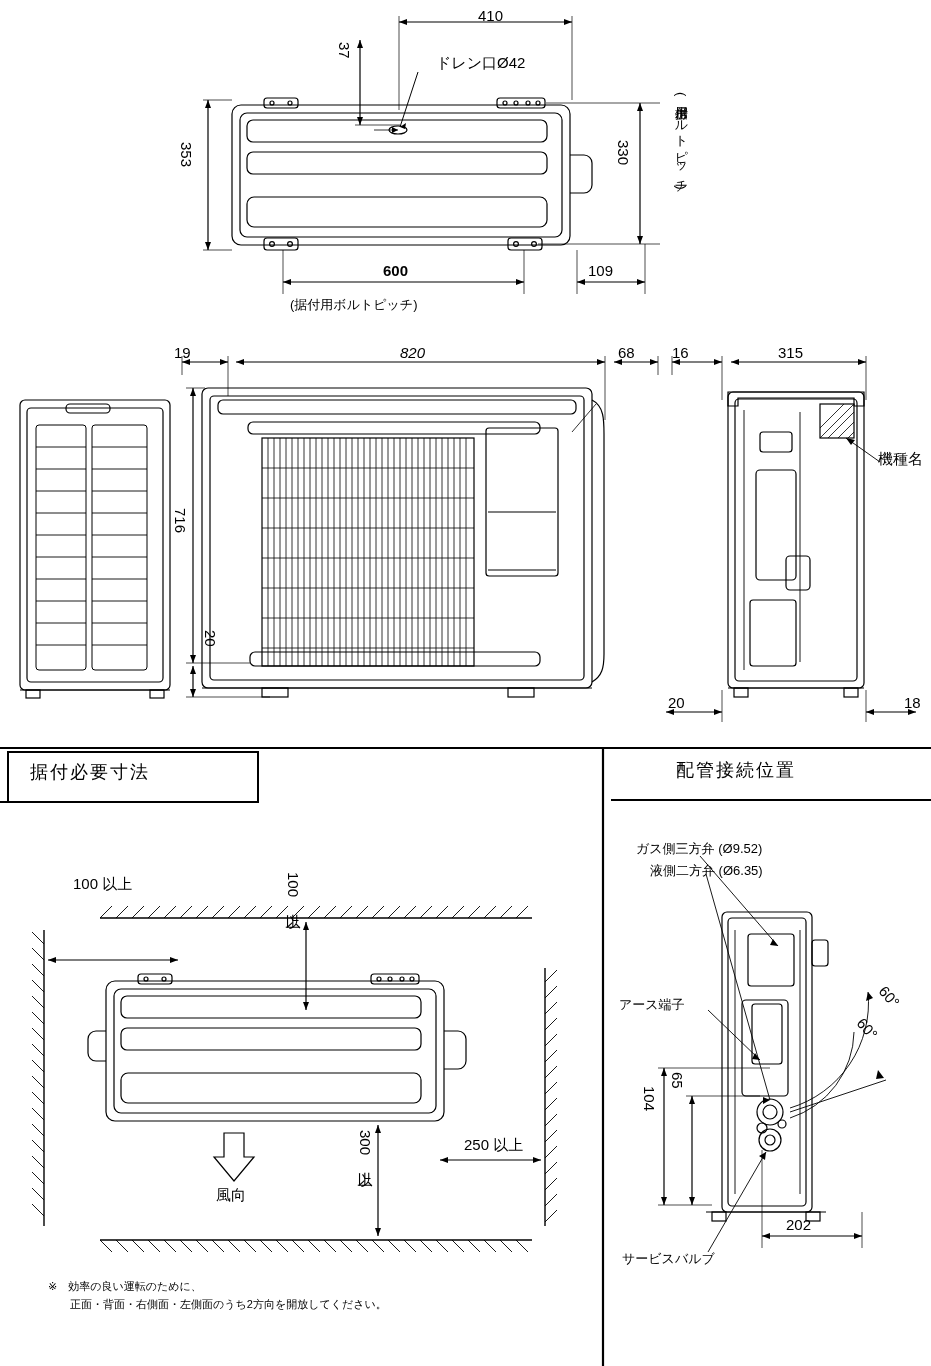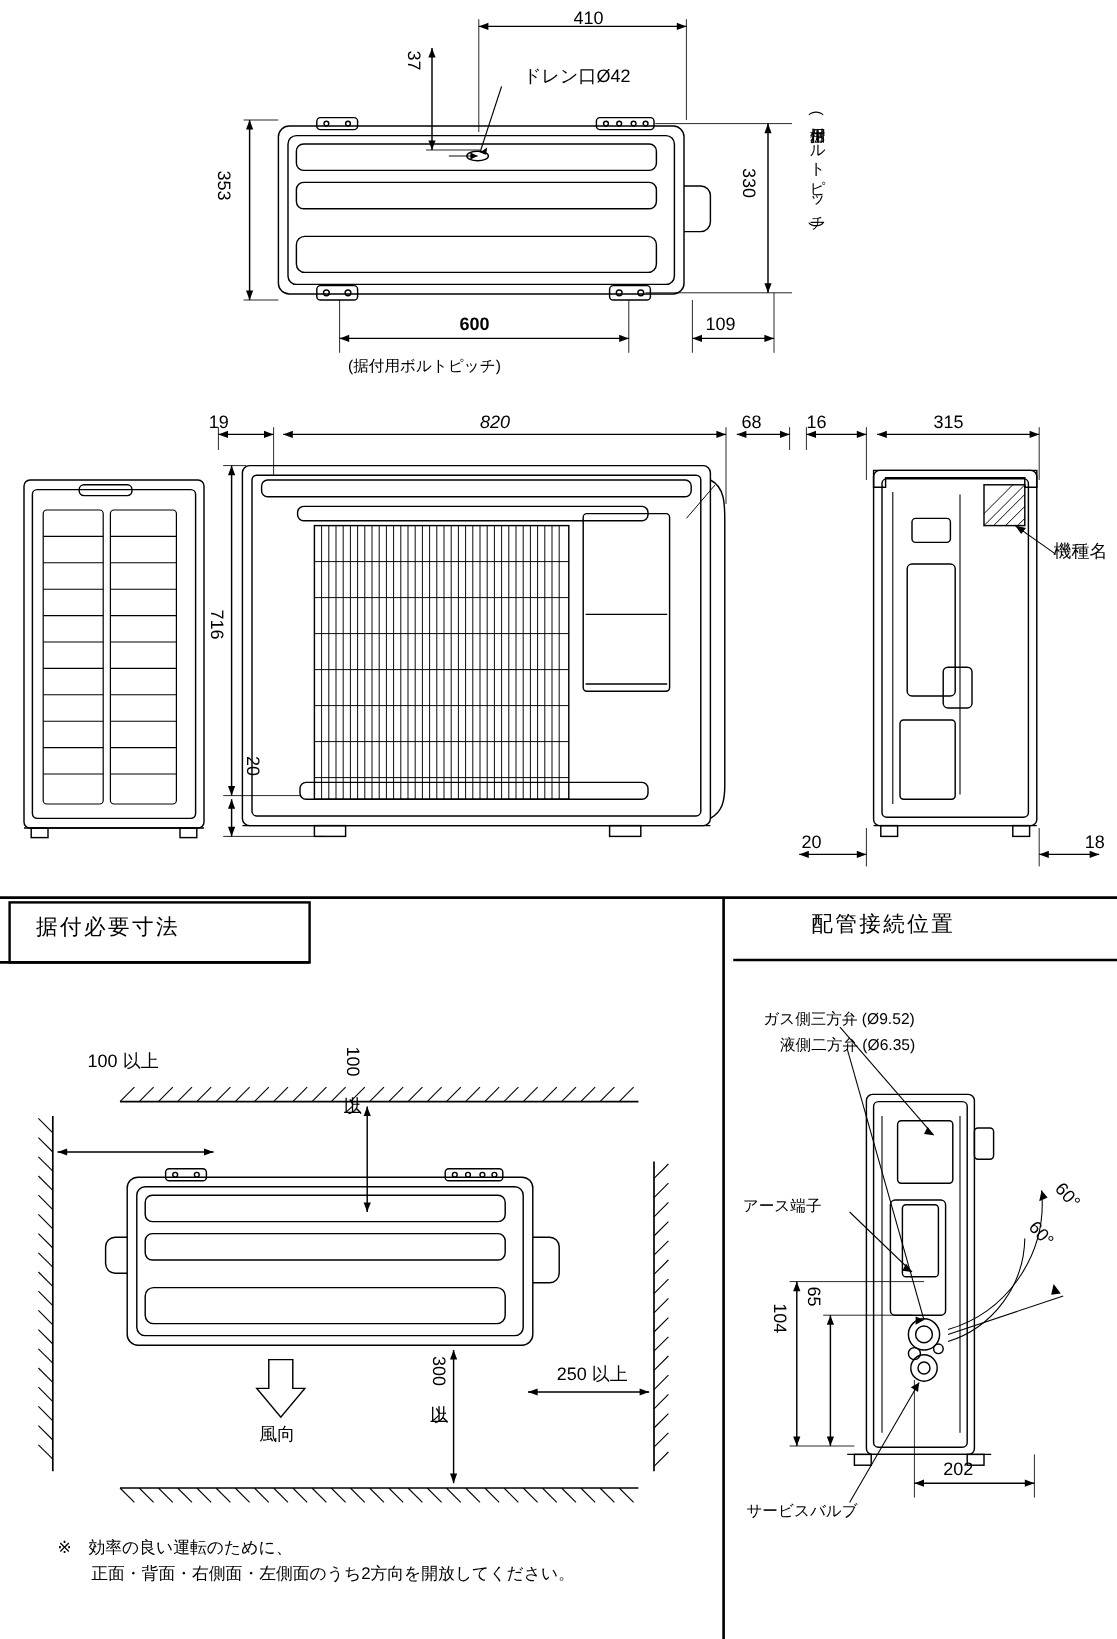--- a/index.html
+++ b/index.html
@@ -2,21 +2,21 @@
 <html><head>
 <meta charset="utf-8">
 <style>
   html,body{margin:0;padding:0;background:#fff;}
   body{width:931px;height:1366px;position:relative;font-family:"Liberation Sans","DejaVu Sans",sans-serif;color:#000;}
   .dgm{position:absolute;left:0;top:0;width:931px;height:1366px;}
   .lbl{position:absolute;font-size:15px;color:#000;white-space:nowrap;}
   .lbl.sm{font-size:13px;}
   .lbl.big{font-size:18px;letter-spacing:2px;}
   .vert{writing-mode:vertical-rl;text-orientation:mixed;}
-  .note{position:absolute;font-size:14px;line-height:1.6;white-space:pre;}
+  .note{position:absolute;font-size:11px;line-height:1.6;white-space:pre;}
 </style>
 </head>
 <body>
 
 <svg class="dgm" viewBox="0 0 931 1366">
   <g fill="none" stroke="#000" stroke-width="1.2" shape-rendering="geometricPrecision">
 
   <rect x="232" y="105" width="338" height="140" rx="9"></rect>
   <rect x="240" y="113" width="322" height="124" rx="7"></rect>
 

